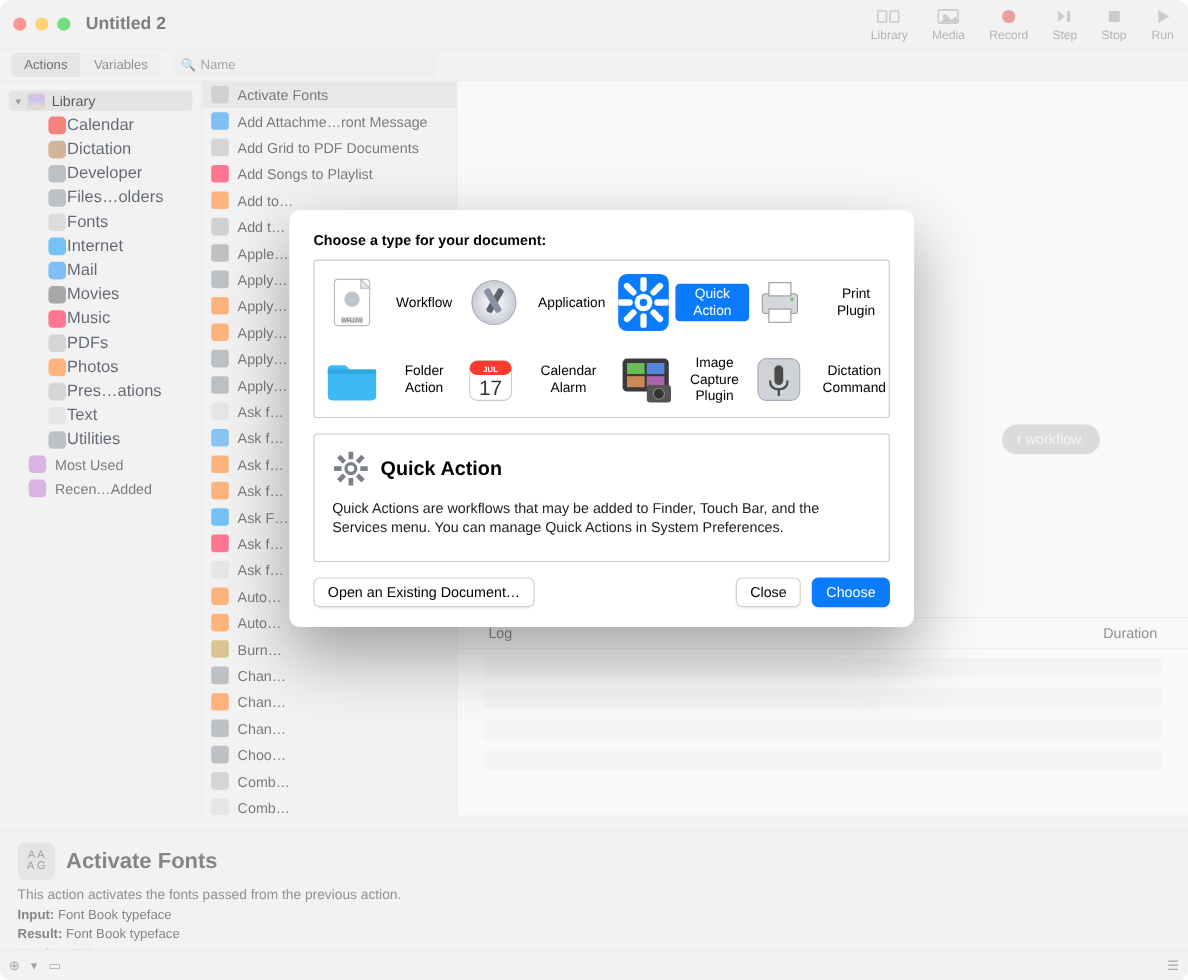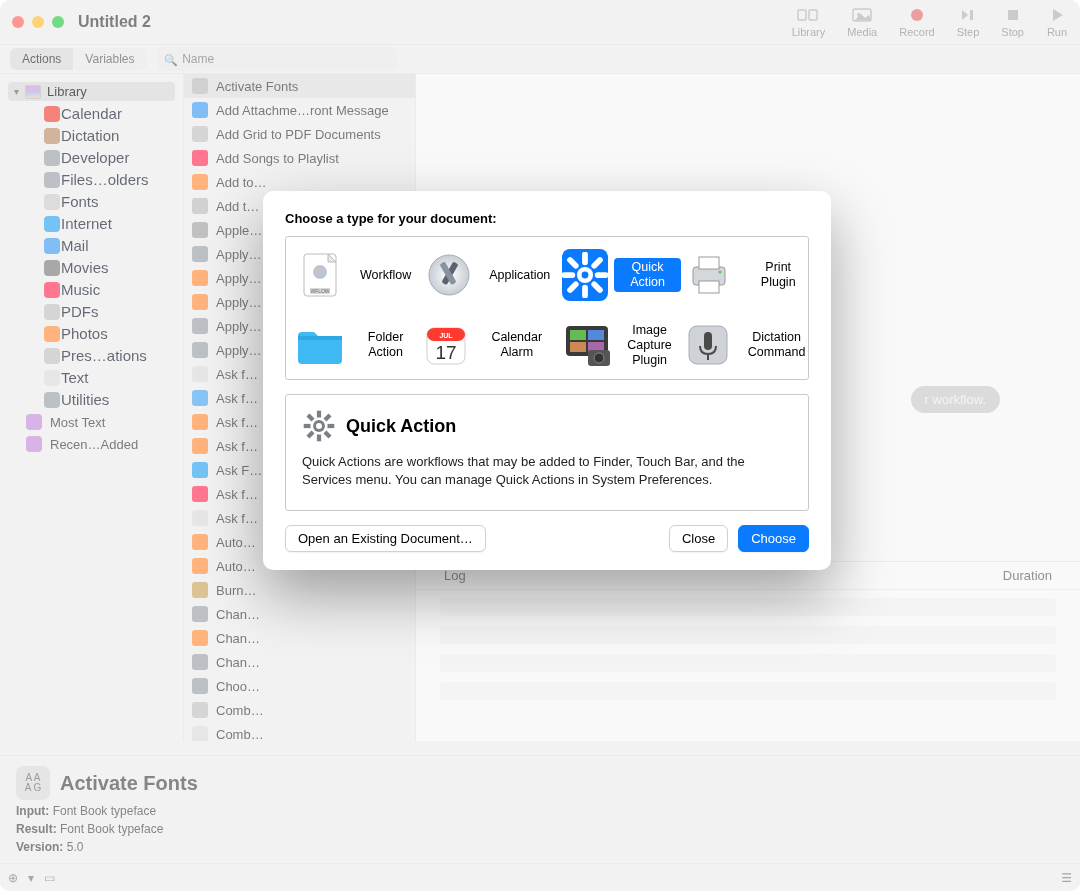--- a/index.html
+++ b/index.html
@@ -225,21 +225,21 @@
             <span>Text</span>
           </div>
           <div class="lib-item">
             <div class="sq" style="background: rgb(154, 160, 166);"></div>
             <span>Utilities</span>
           </div>
         </div>
       <div id="lib-cats">
           <div class="lib-cat">
             <div class="sq" style="background: rgb(196, 139, 216);"></div>
-            <span>Most Text</span>
+            <span>Most Used</span>
           </div>
           <div class="lib-cat">
             <div class="sq" style="background: rgb(196, 139, 216);"></div>
             <span>Recen…Added</span>
           </div>
         </div>
     </div>
 
     <div class="mid-col">
       <div id="actions">
@@ -375,20 +375,21 @@
         </div>
       </div>
     </div>
   </div>
 
   <div class="details-panel">
     <div class="details-title">
       <div class="font-icon">A A<br>A G</div>
       <h2>Activate Fonts</h2>
     </div>
+    <div class="details-desc">This action activates the fonts passed from the previous action.</div>
     <div class="details-kv">
       <b>Input:</b>
       <span>Font Book typeface</span>
     </div>
     <div class="details-kv">
       <b>Result:</b>
       <span>Font Book typeface</span>
     </div>
     <div class="details-kv">
       <b>Version:</b>

